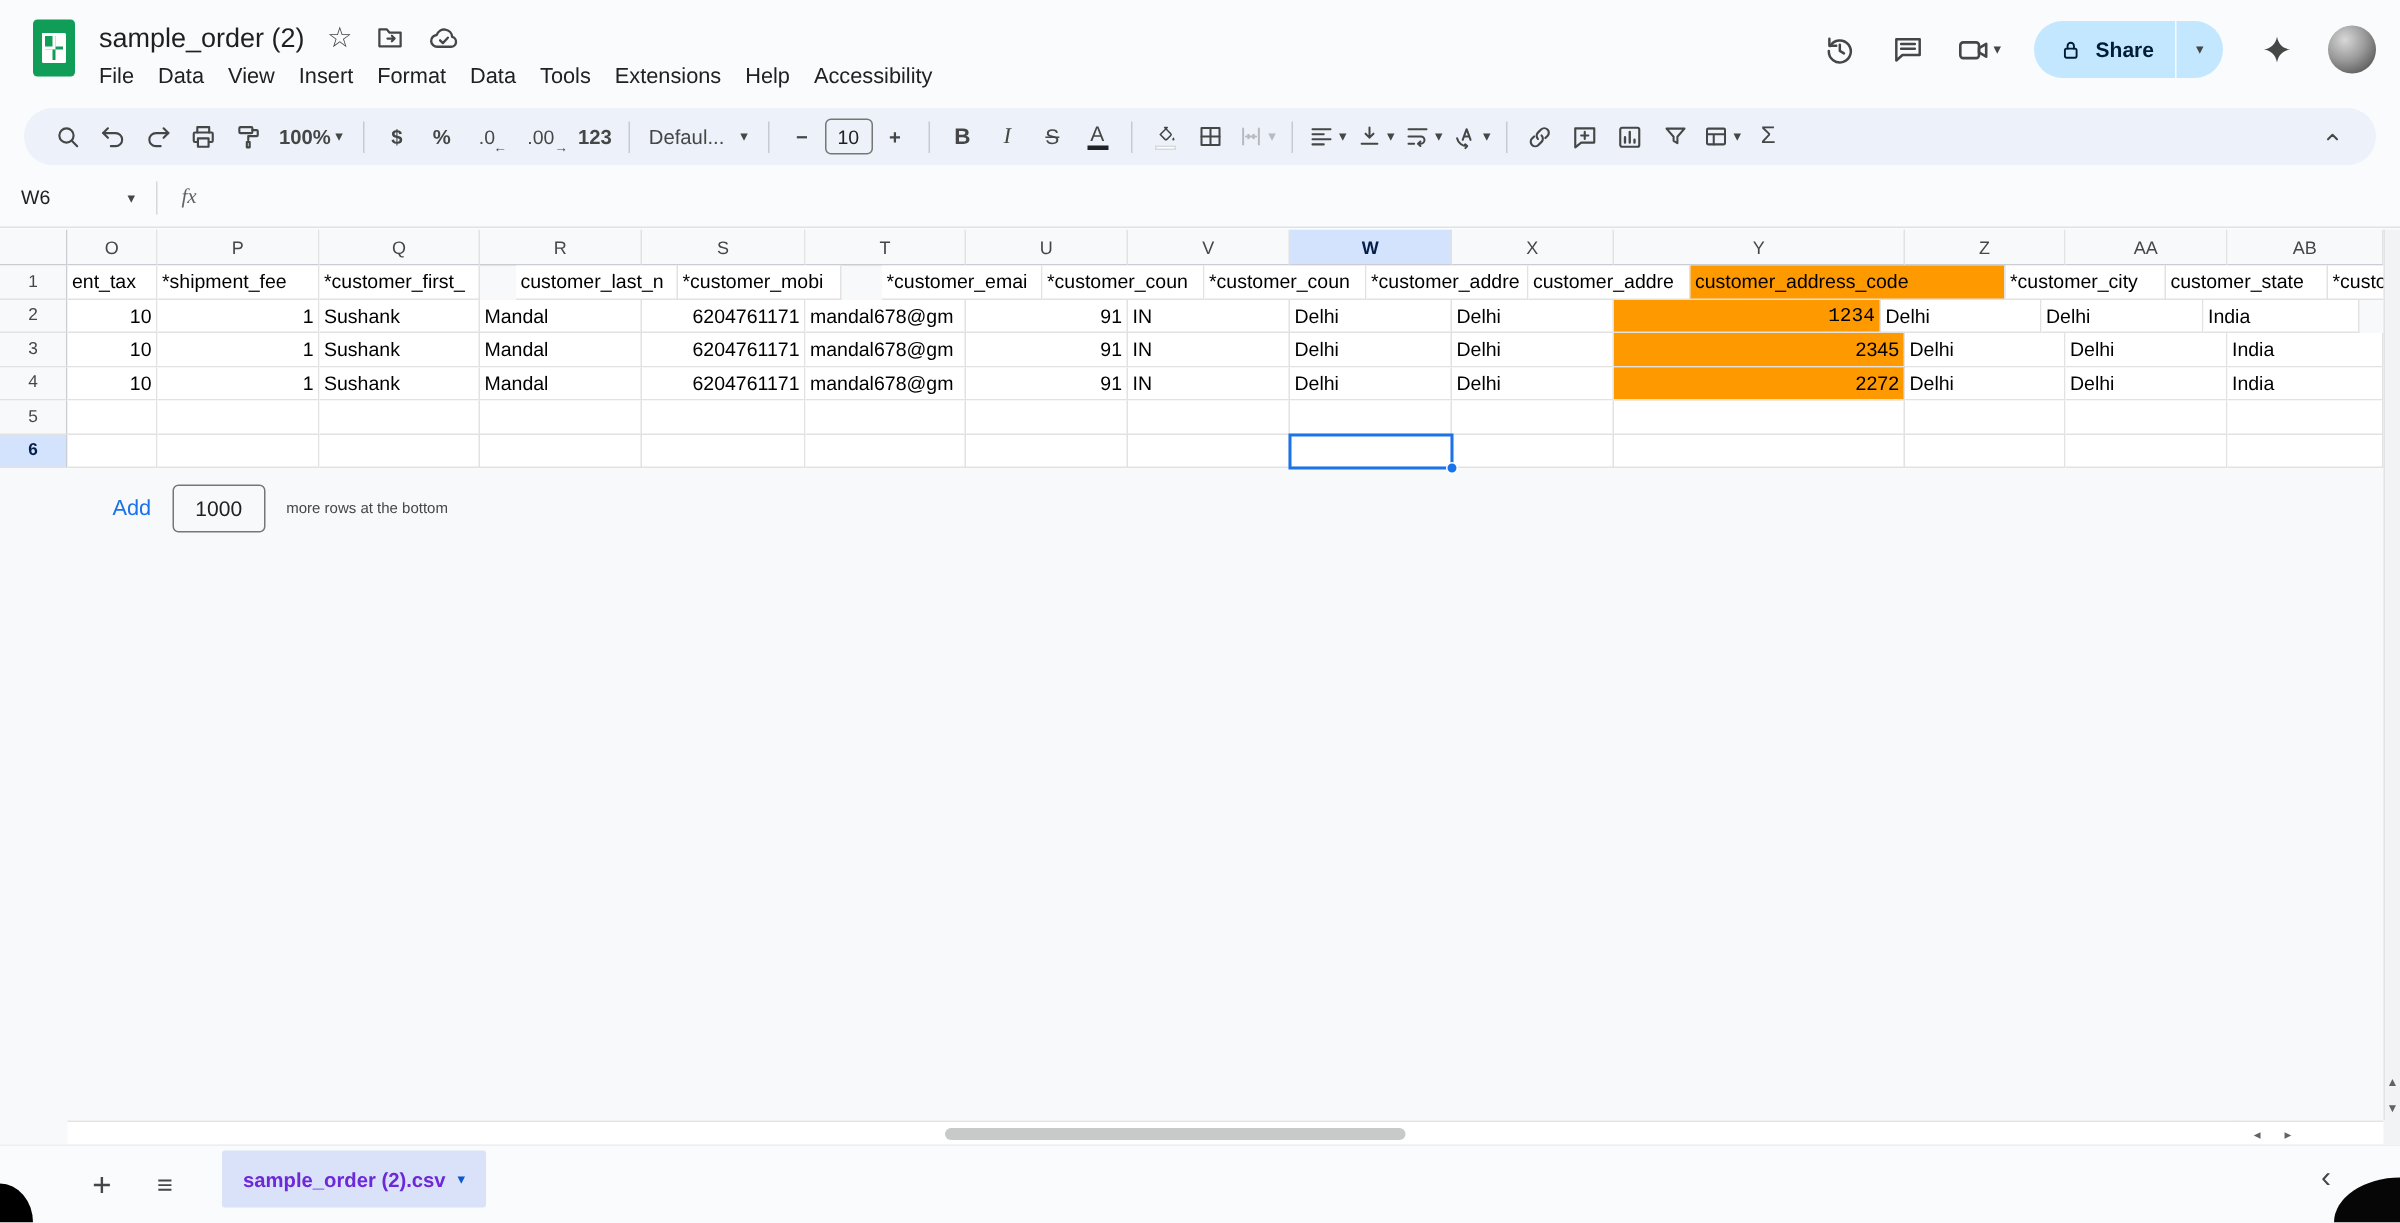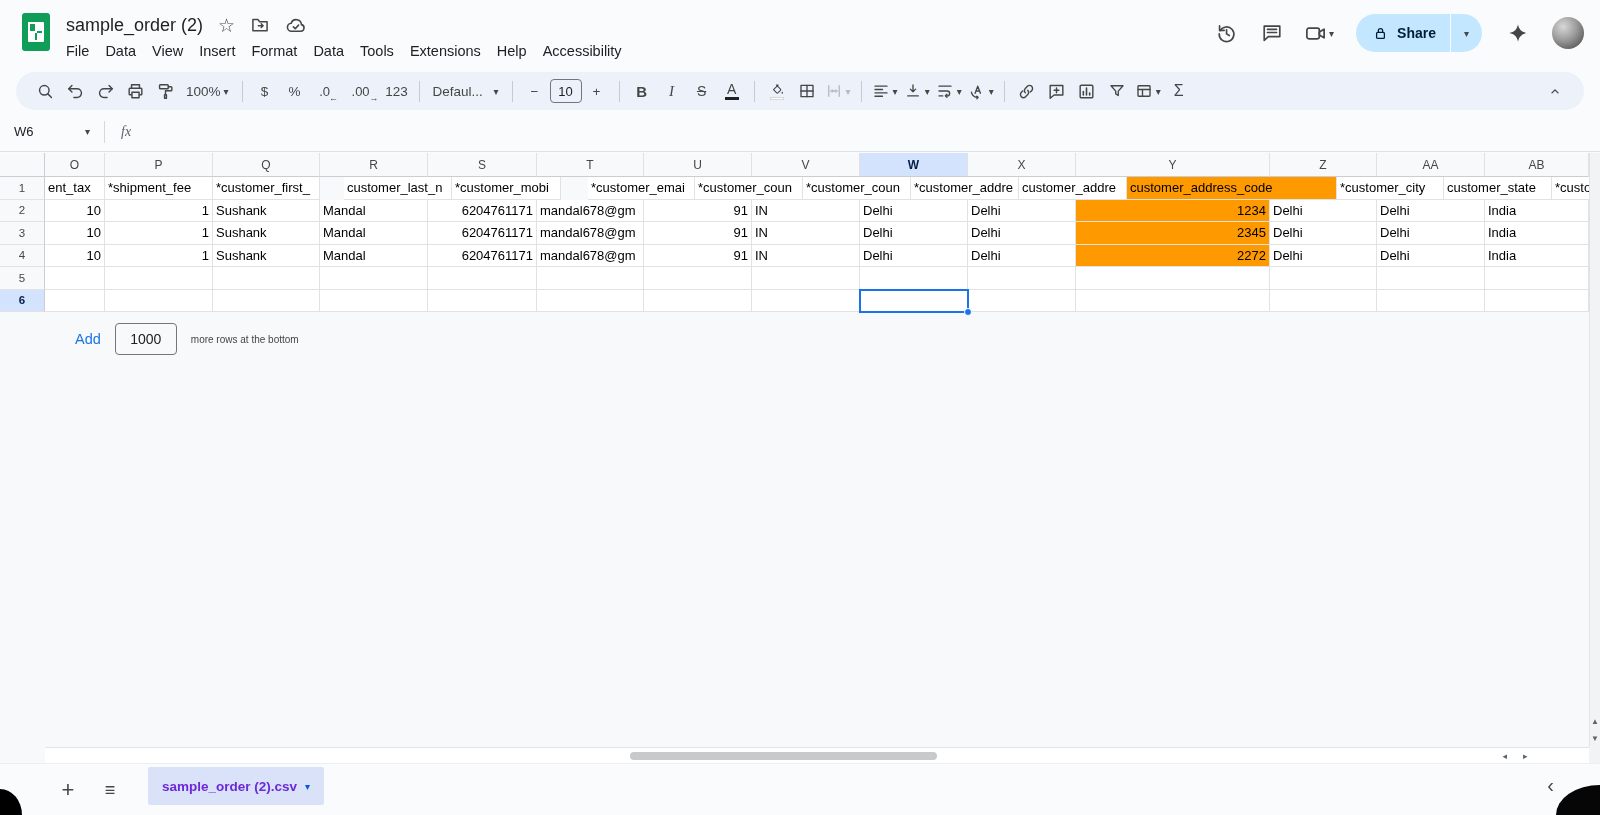--- a/index.html
+++ b/index.html
@@ -33,21 +33,21 @@
   svg.ic { fill:none; stroke:#444746; stroke-width:1.8; stroke-linecap:round; stroke-linejoin:round; }
   svg.ic.dk { stroke:#001D35; }
   svg.fil { fill:#444746; stroke:none; }
 
   
   .toolbar { position:absolute; top:72px; left:16px; width:1568px; height:38px; background:#EDF2FA; border-radius:19px;
              display:flex; align-items:center; padding:0 14px; }
   .tb { height:28px; min-width:30px; border-radius:4px; display:flex; align-items:center; justify-content:center;
         color:#444746; font-size:13.5px; gap:3px; padding:0 3px; }
   .tdiv { width:1px; height:21px; background:#C6CBD3; margin:0 7px; flex:none; }
-  .tb .lbl { font-weight:400; }
+  .tb .lbl { font-weight:700; }
   .bold-lbl { font-weight:700; font-size:15px; }
   .italic-lbl { font-style:italic; font-family:"Liberation Serif", serif; font-size:15px; }
   .strike-lbl { text-decoration:line-through; font-size:14px; }
   .colorA { display:flex; flex-direction:column; align-items:center; line-height:1; }
   .colorA .A { font-size:14px; font-weight:500; }
   .colorA .bar { width:14px; height:3px; background:#202124; margin-top:1px; }
   .fillic { display:flex; flex-direction:column; align-items:center; }
   .fillic .bar { width:14px; height:3px; background:#ffffff; border:1px solid #D5D8DC; margin-top:0px; }
   .dec { position:relative; font-size:13px; font-weight:500; }
   .dec .arr { position:absolute; font-size:9px; bottom:-4px; right:-8px; }
@@ -425,21 +425,21 @@
         <div class="g-cell r" style="width: 60px;">10</div>
         <div class="g-cell r" style="width: 108px;">1</div>
         <div class="g-cell" style="width: 107px;">Sushank</div>
         <div class="g-cell" style="width: 108px;">Mandal</div>
         <div class="g-cell r" style="width: 109px;">6204761171</div>
         <div class="g-cell" style="width: 107px;">mandal678@gm</div>
         <div class="g-cell r" style="width: 108px;">91</div>
         <div class="g-cell" style="width: 108px;">IN</div>
         <div class="g-cell" style="width: 108px;">Delhi</div>
         <div class="g-cell" style="width: 108px;">Delhi</div>
-        <div class="g-cell r orange" style="width: 194px;">1234</div>
+        <div class="g-cell r orange" style="width: 178px; font-family: Liberation Mono, monospace;">1234</div>
         <div class="g-cell" style="width: 107px;">Delhi</div>
         <div class="g-cell" style="width: 108px;">Delhi</div>
         <div class="g-cell" style="width: 104px;">India</div>
       </div>
       <div class="g-row">
         <div class="g-rowhead">3</div>
         <div class="g-cell r" style="width: 60px;">10</div>
         <div class="g-cell r" style="width: 108px;">1</div>
         <div class="g-cell" style="width: 107px;">Sushank</div>
         <div class="g-cell" style="width: 108px;">Mandal</div>

